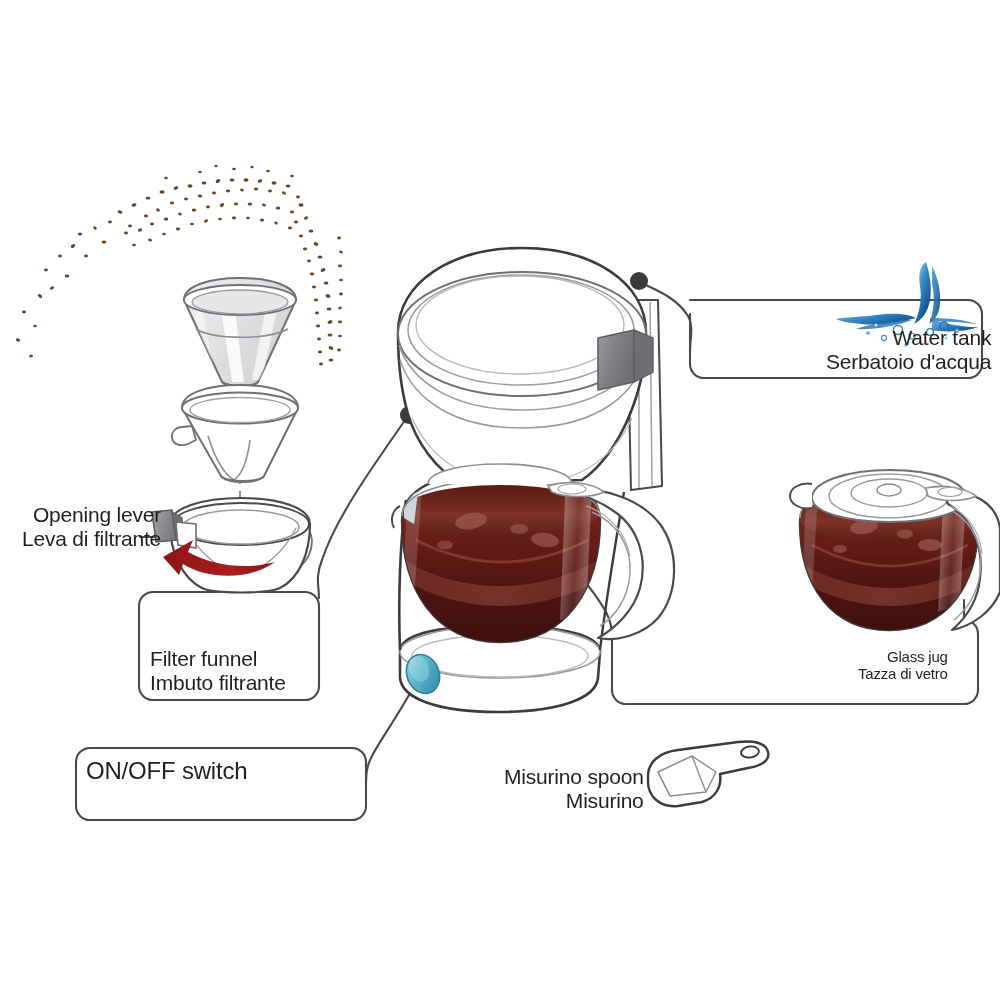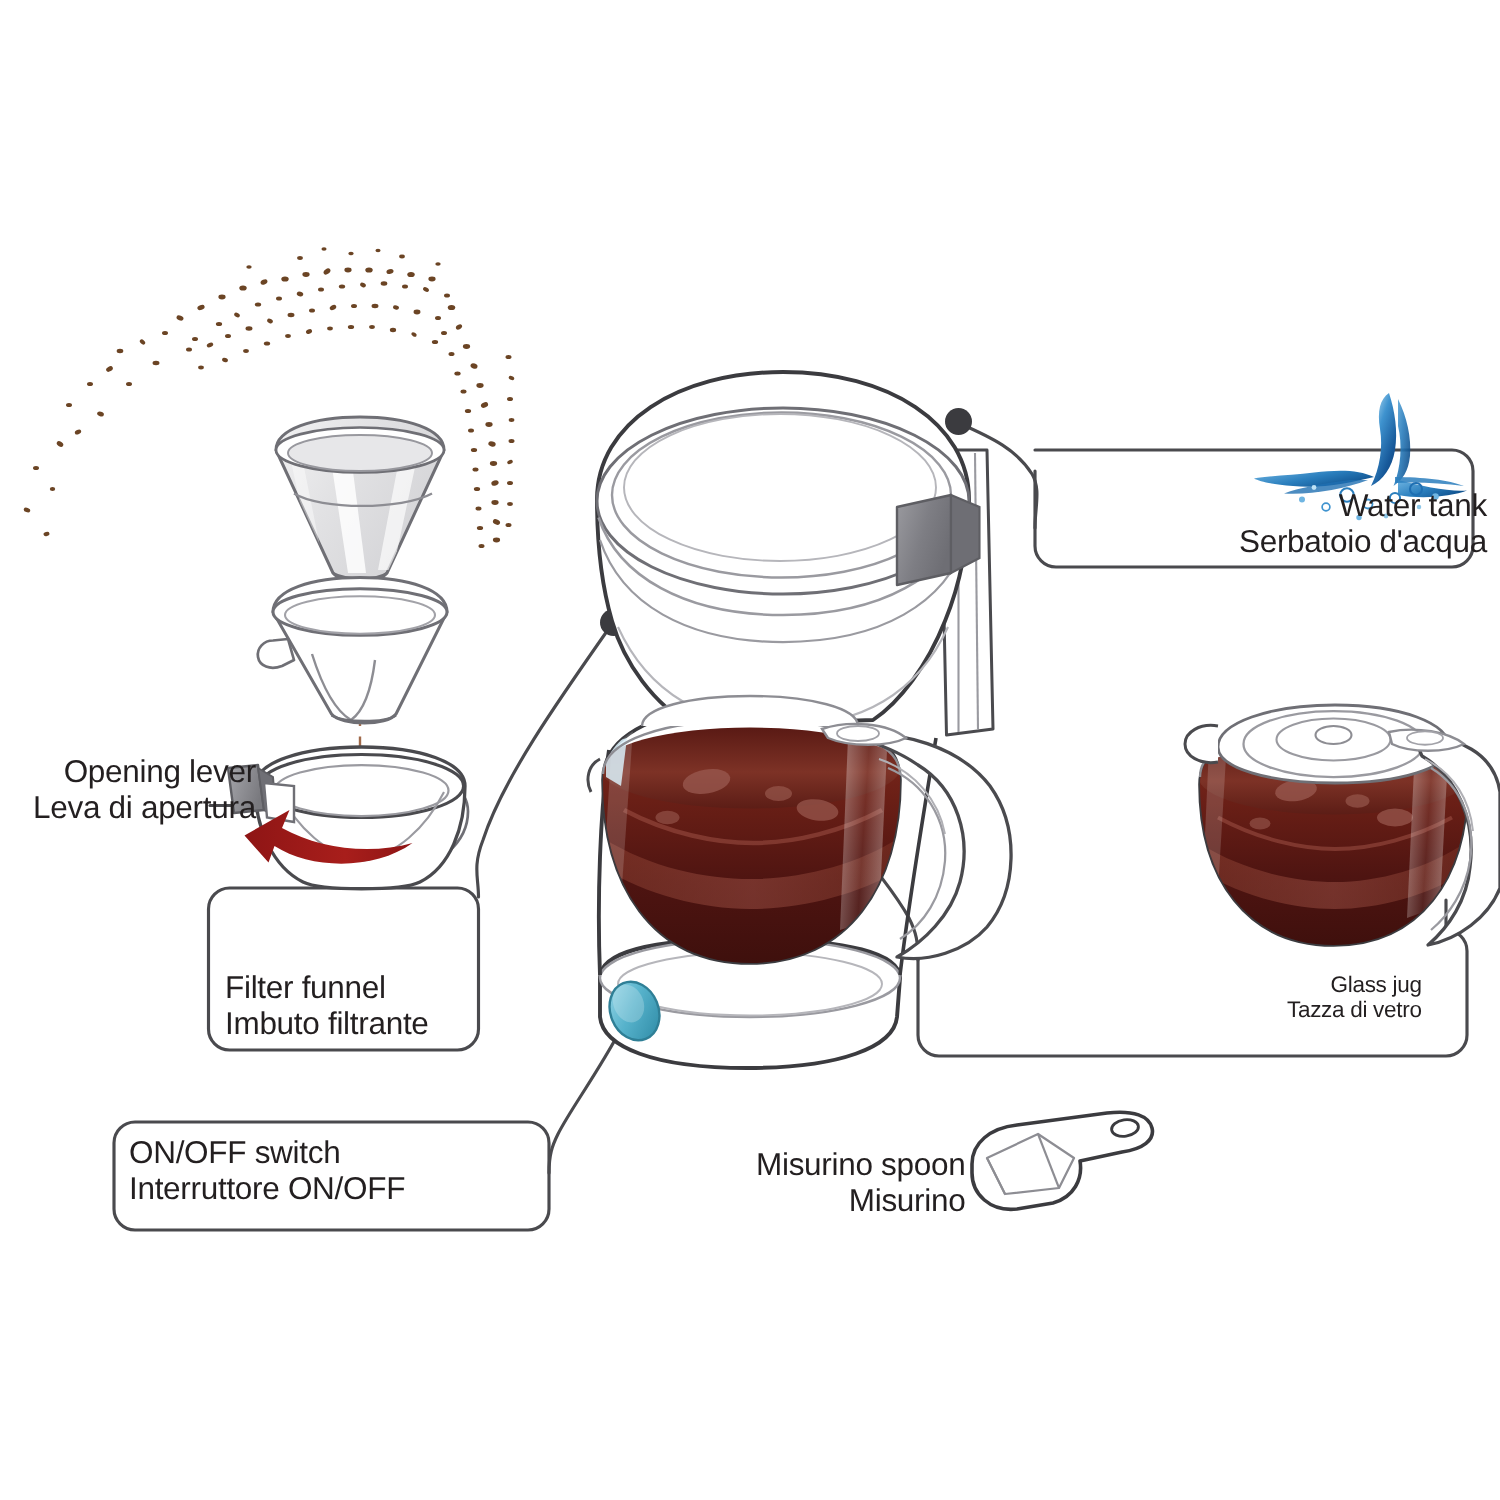--- a/index.html
+++ b/index.html
@@ -34,21 +34,21 @@
   }
   .lbl .ln {
     display: block;
   }
   .lbl.right-al { text-align: right; }
   .lbl.left-al  { text-align: left; }
 
   #lbl-water-tank { left: 826px; top: 326px; font-size: 21px; text-align: right; }
   #lbl-opening-lever { left: 22px; top: 503px; font-size: 21px; text-align: right; }
   #lbl-filter-funnel { left: 150px; top: 647px; font-size: 21px; text-align: left; }
-  #lbl-onoff { left: 86px; top: 757px; font-size: 21px; text-align: left; }
+  #lbl-onoff { left: 86px; top: 757px; font-size: 24px; text-align: right; }
   #lbl-glass-jug { left: 858px; top: 648px; font-size: 15px; text-align: right; }
   #lbl-measuring-spoon { left: 504px; top: 765px; font-size: 21px; text-align: right; }
 </style>
 </head>
 <body>
 
 <div id="stage">
 
   <svg id="artboard" viewBox="0 0 1000 1000" xmlns="http://www.w3.org/2000/svg">
 
@@ -501,31 +501,30 @@
 
   </svg>
 
   <div class="lbl right-al" id="lbl-water-tank">
     <span class="ln">Water tank</span>
     <span class="ln">Serbatoio d'acqua</span>
   </div>
 
   <div class="lbl left-al" id="lbl-opening-lever">
     <span class="ln">Opening lever</span>
-    <span class="ln">Leva di apertura</span>
+    <span class="ln">Leva di filtrante</span>
   </div>
 
   <div class="lbl left-al" id="lbl-filter-funnel">
     <span class="ln">Filter funnel</span>
     <span class="ln">Imbuto filtrante</span>
   </div>
 
   <div class="lbl left-al" id="lbl-onoff">
     <span class="ln">ON/OFF switch</span>
-    <span class="ln">Interruttore ON/OFF</span>
   </div>
 
   <div class="lbl right-al" id="lbl-glass-jug">
     <span class="ln">Glass jug</span>
     <span class="ln">Tazza di vetro</span>
   </div>
 
   <div class="lbl right-al" id="lbl-measuring-spoon">
     <span class="ln">Misurino spoon</span>
     <span class="ln">Misurino</span>

